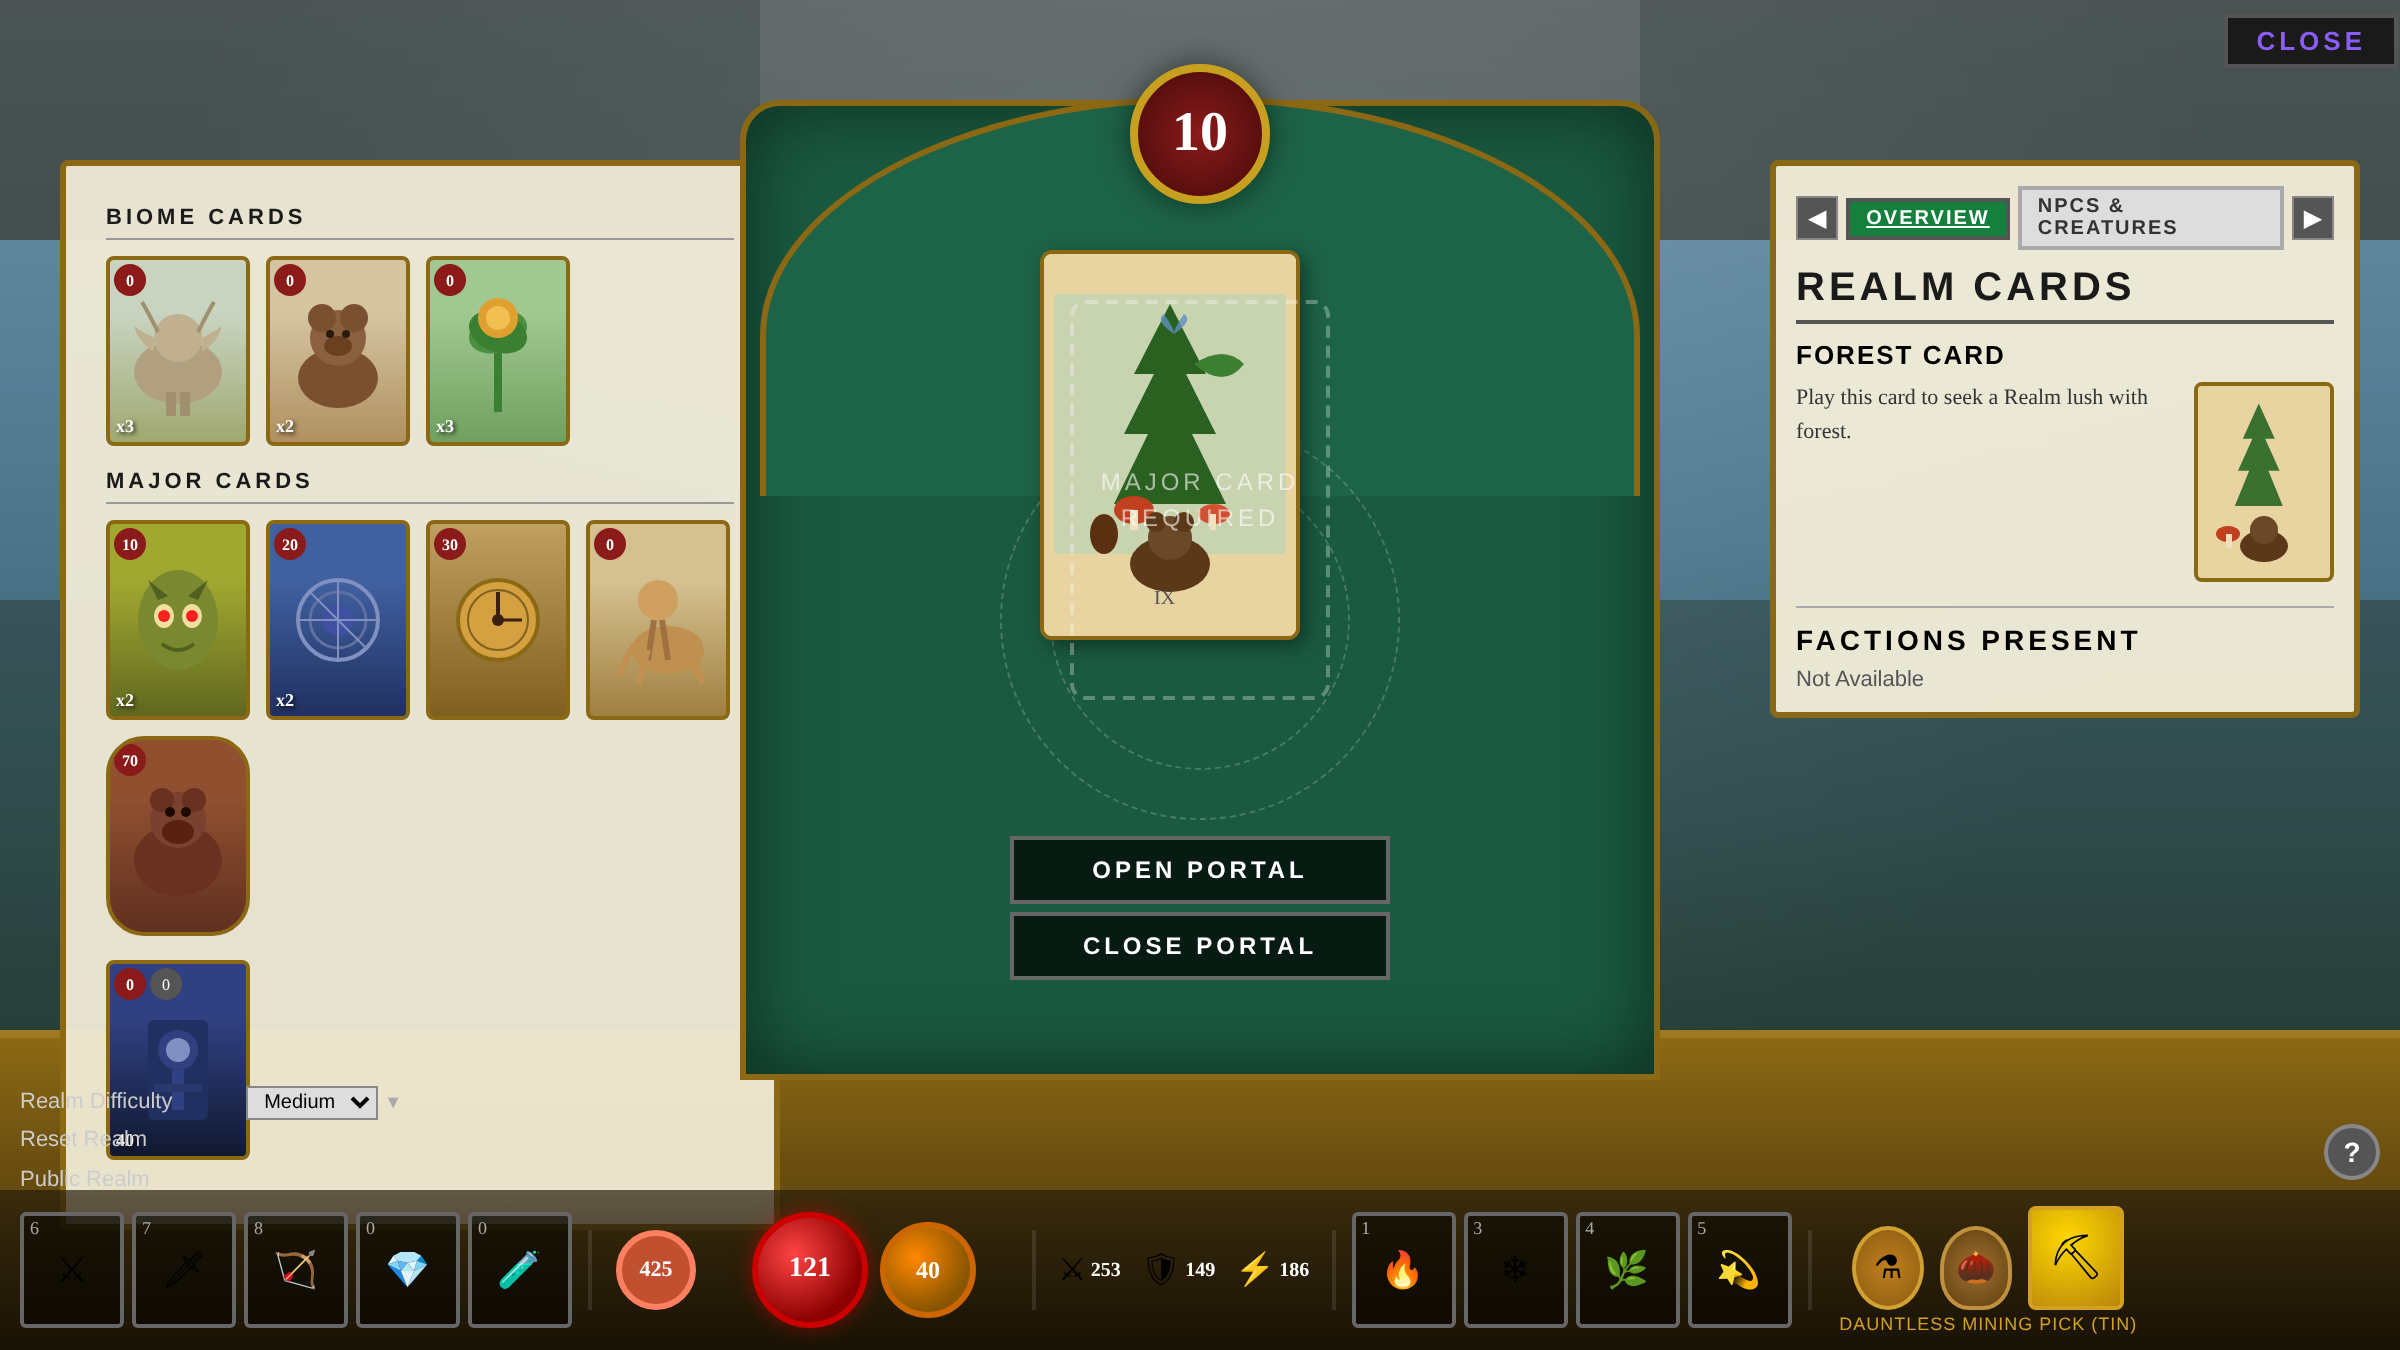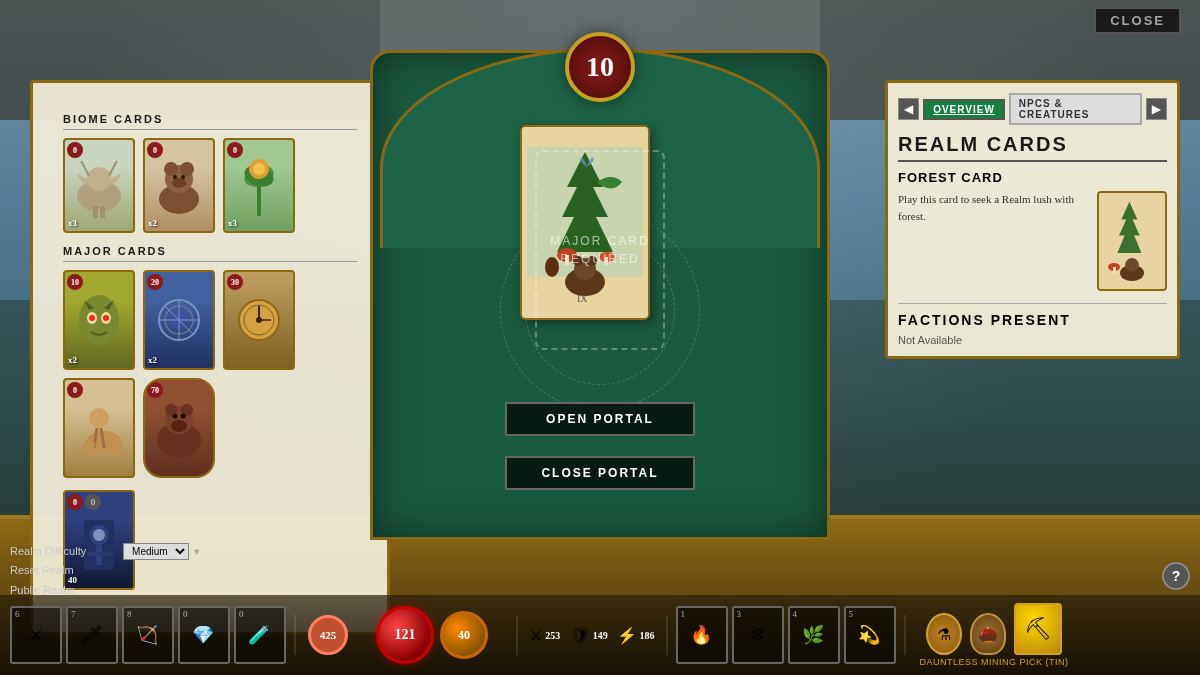--- a/index.html
+++ b/index.html
@@ -35,24 +35,24 @@
       right: 0;
       height: 160px;
       background: linear-gradient(180deg, #8B6914 0%, #6b4f10 40%, #4a3508 100%);
       border-top: 4px solid #a07820;
     }
 
     
     .close-btn {
       position: absolute;
       top: 7px;
-      right: 19px;
+      right: 1px;
       background: #1a1a1a;
       border: 2px solid #555;
-      color: #a3a3a3;
+      color: #8b5cf6;
       font-size: 13px;
       font-weight: bold;
       letter-spacing: 2px;
       padding: 4px 14px;
       cursor: pointer;
       z-index: 100;
       font-family: Arial, sans-serif;
     }
 
     
@@ -179,21 +179,21 @@
 
     
     .portal-btns {
       position: absolute;
       bottom: 0;
       left: 50%;
       transform: translateX(-50%);
       display: flex;
       flex-direction: column;
       align-items: center;
-      gap: 20px;
+      gap: 4px;
       width: 200px;
     }
 
     .portal-btn {
       width: 190px;
       padding: 8px 0;
       background: rgba(0,0,0,0.7);
       border: 2px solid #666;
       color: #fff;
       font-size: 12px;
@@ -206,21 +206,21 @@
 
     
     .left-panel {
       position: absolute;
       top: 80px;
       left: 30px;
       width: 360px;
       background: rgba(240, 235, 215, 0.95);
       border: 3px solid #8B6914;
       border-radius: 4px;
-      padding: 30px;
+      padding: 20px;
     }
 
     .section-header {
       font-size: 11px;
       font-weight: bold;
       letter-spacing: 2px;
       color: #1a1a1a;
       margin-bottom: 8px;
       font-family: Arial, sans-serif;
       border-bottom: 1px solid #999;

